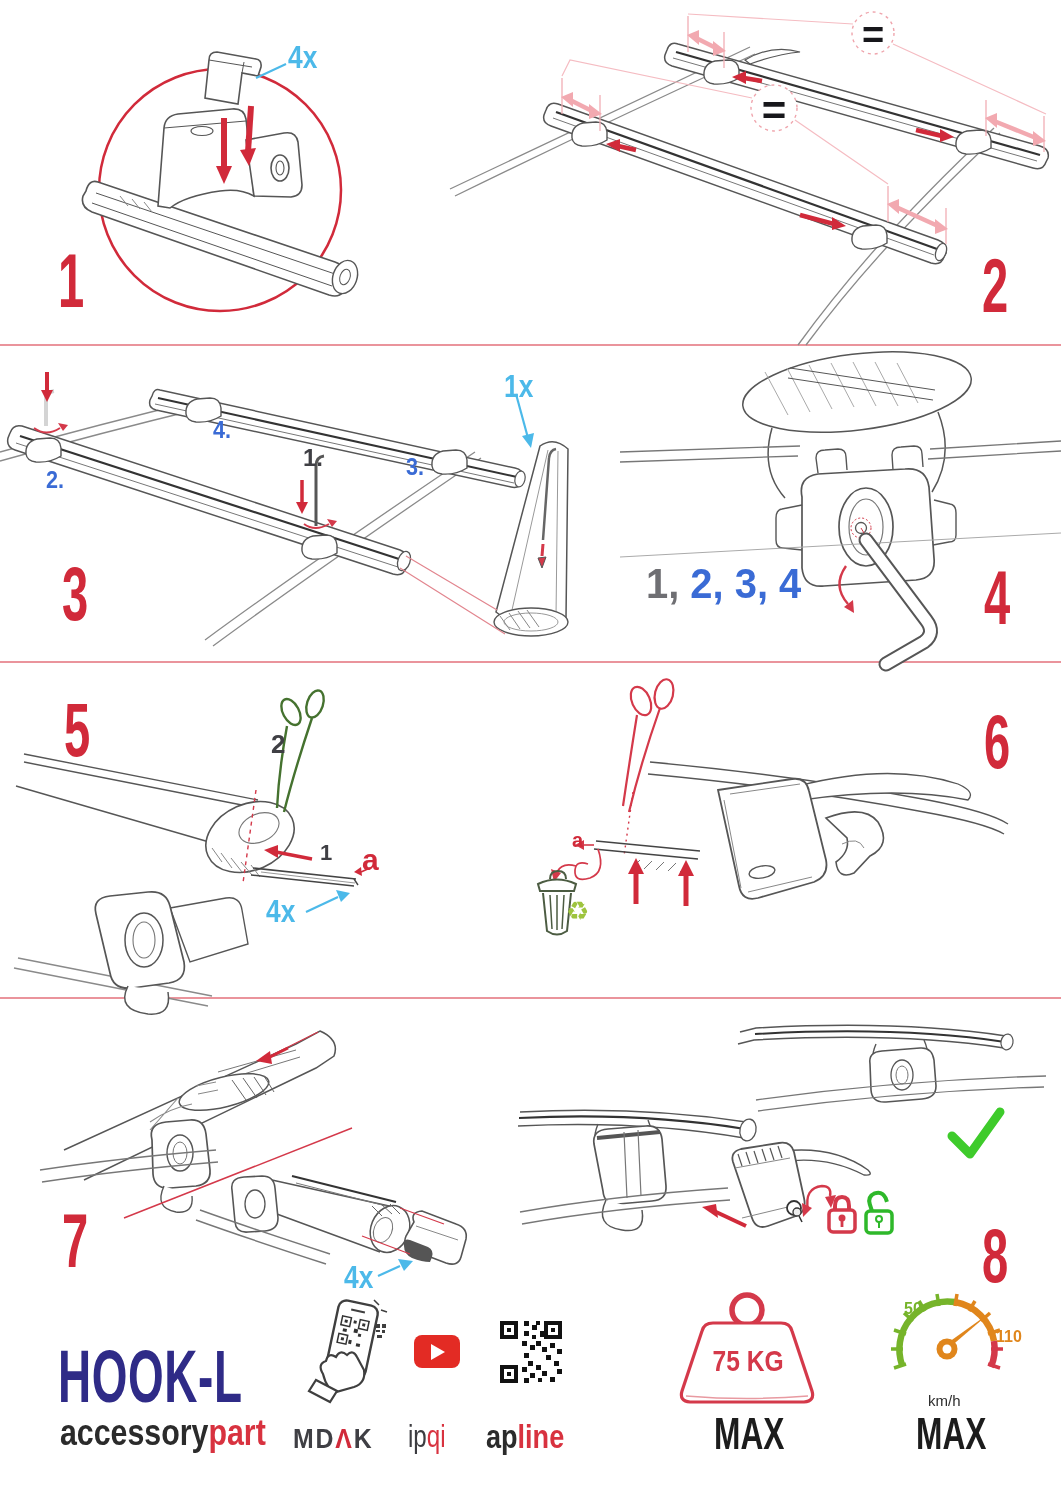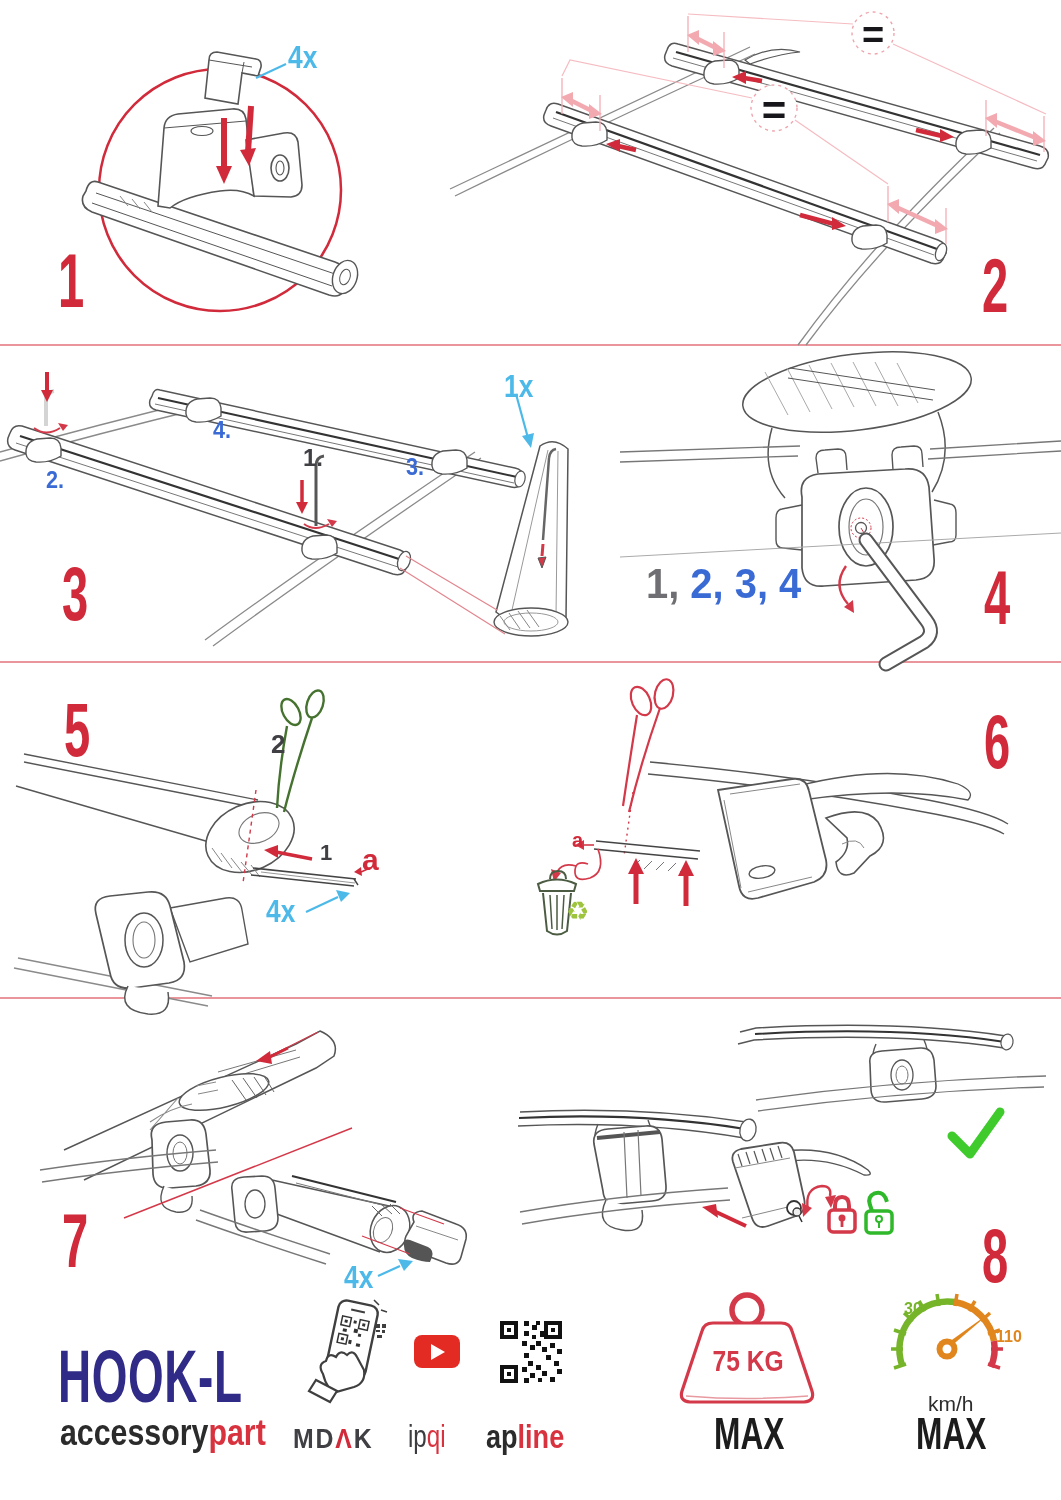--- a/index.html
+++ b/index.html
@@ -23,21 +23,21 @@
   .mdak{font-size:27px;font-weight:700;color:#3f3f44;letter-spacing:2px;transform:scaleX(.92);transform-origin:left top;}
   .mdak .r{color:#d12a3a;}
   .ipqi{font-size:31px;font-weight:500;color:#3c3c40;transform:scaleX(.78);transform-origin:left top;}
   .ipqi .r{color:#d8323f;}
   .apline{font-size:33px;font-weight:600;color:#2b2b2b;transform:scaleX(.82);transform-origin:left top;}
   .apline .r{color:#d8323f;}
   .kg{color:#d4394a;font-weight:700;font-size:30px;transform:scaleX(.82);transform-origin:center top;text-align:center;}
   .max{color:#1c1c1c;font-weight:700;font-size:44px;transform:scaleX(.72);transform-origin:left top;}
   .sp-low{color:#76b42a;font-weight:700;font-size:16px;}
   .sp-high{color:#e0861c;font-weight:700;font-size:16px;}
-  .sp-unit{color:#2d2d2d;font-size:21px;}
+  .sp-unit{color:#2d2d2d;font-size:15px;}
 </style>
 </head>
 <body>
 
 <div id="page">
 
   <div class="divider" style="top:344px"></div>
   <div class="divider" style="top:661px"></div>
   <div class="divider" style="top:997px"></div>
 
@@ -542,18 +542,18 @@
         <line x1="988" y1="1334" x2="1000" y2="1330"></line>
     </g>
     <g stroke="#d4394a" stroke-width="3.5">
       <line x1="991" y1="1349" x2="1003" y2="1349"></line>
         <line x1="988" y1="1364" x2="1000" y2="1368"></line>
     </g>
     <polygon points="942,1354 991,1312 949,1342" fill="#e0861c"></polygon>
     <circle cx="947" cy="1349" r="10.5" fill="#e0861c"></circle>
     <circle cx="947" cy="1349" r="4.5" fill="#ffffff"></circle>
   </svg>
-  <div class="abs sp-low" style="left:904px;top:1301px">30</div>
+  <div class="abs sp-low" style="left:904px;top:1301px">50</div>
   <div class="abs sp-high" style="left:996px;top:1329px">110</div>
   <div class="abs sp-unit" style="left:928px;top:1393px">km/h</div>
   <div class="abs max" style="left:916px;top:1412px">MAX</div>
 
 </div>
 
 </body></html>

